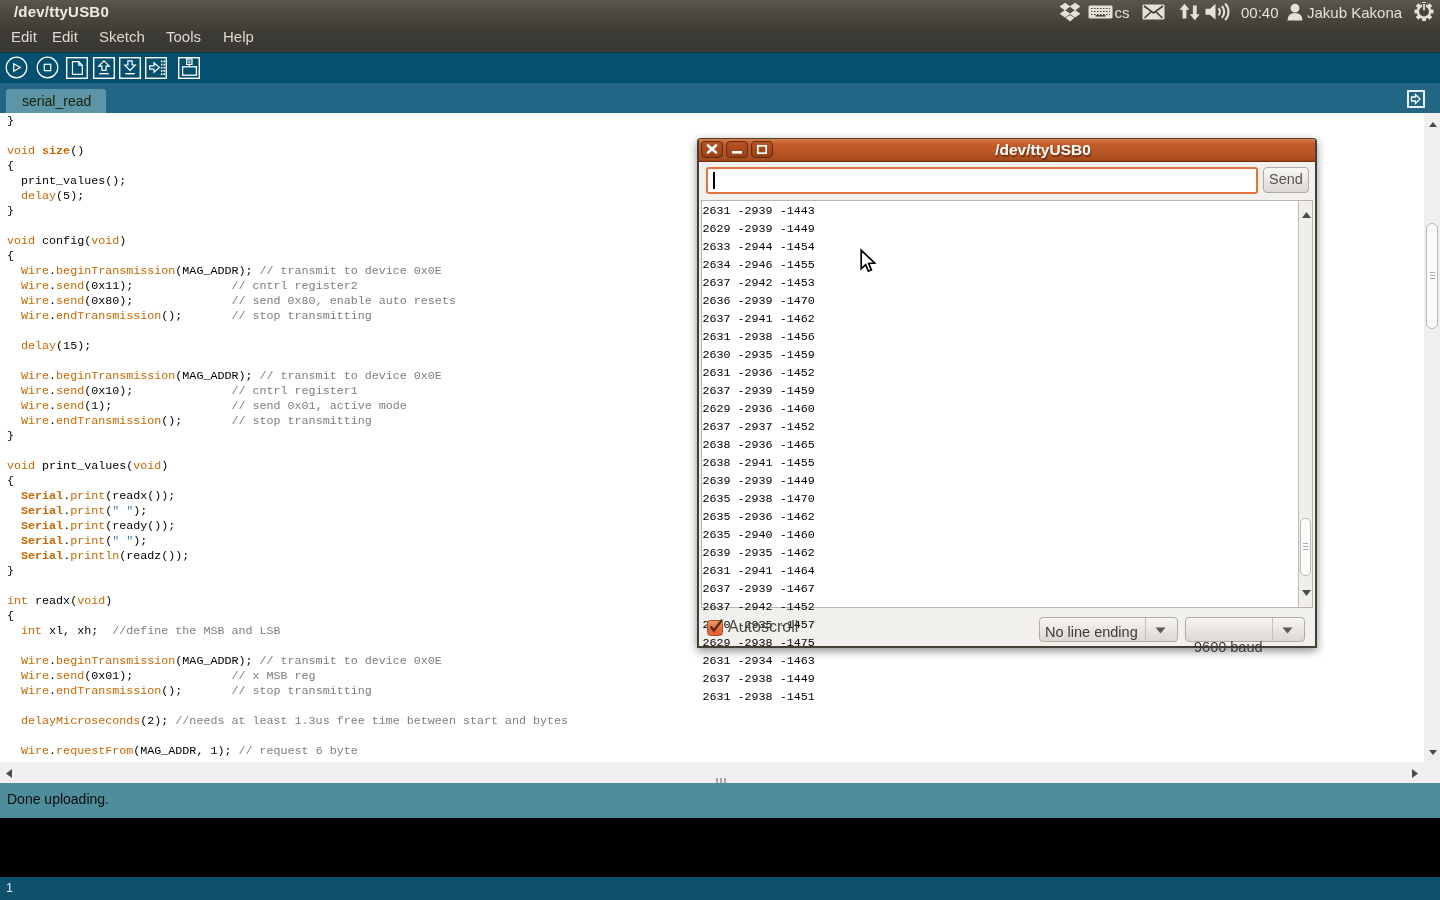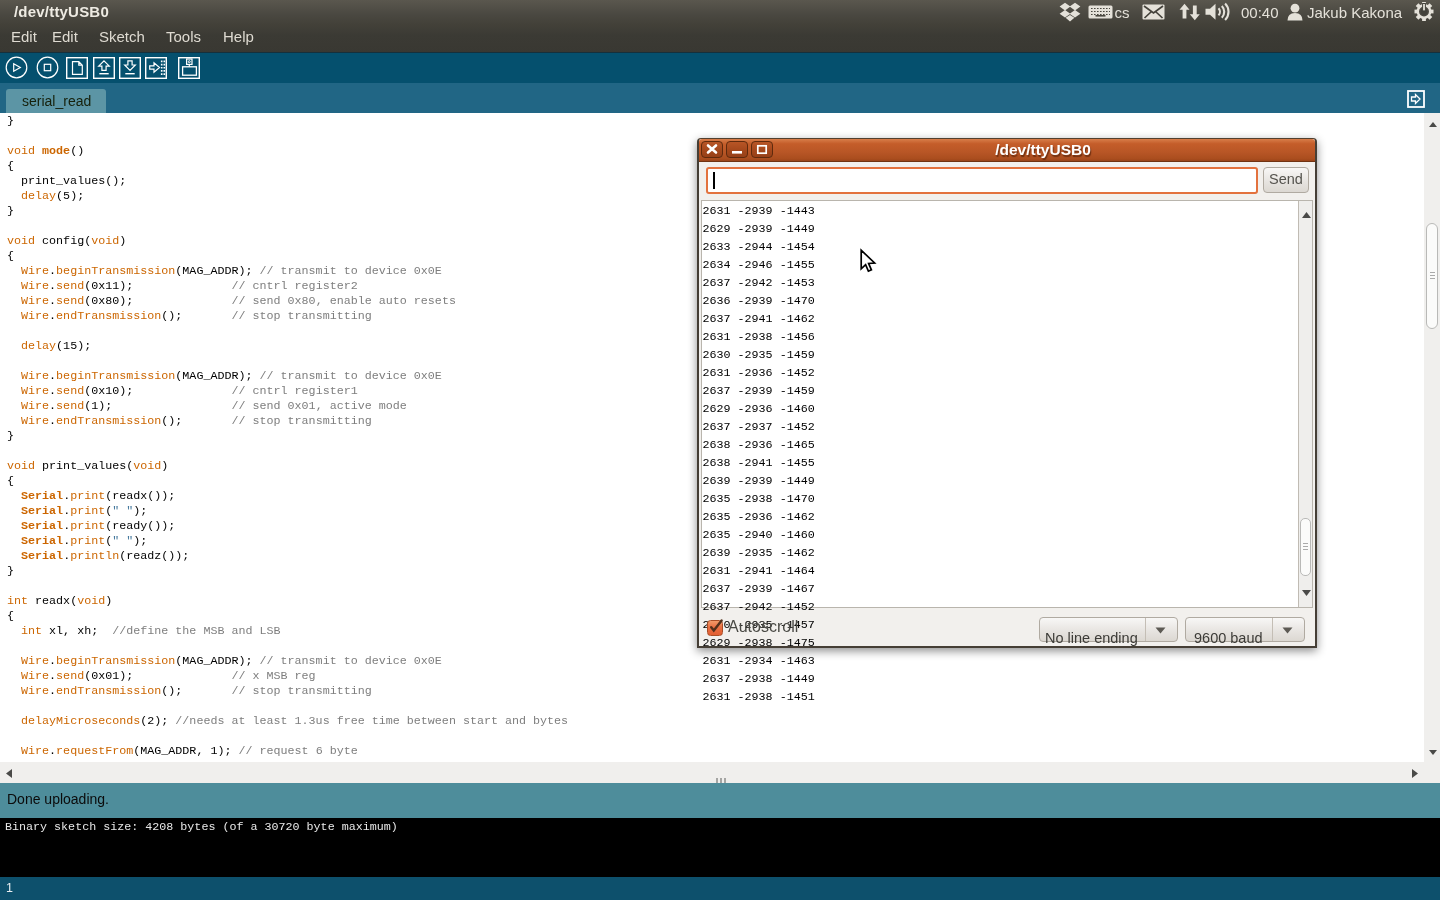--- a/index.html
+++ b/index.html
@@ -168,21 +168,21 @@
   <div class="abs" id="tablabel">serial_read</div>
   <div class="abs" id="tabnewbtn" style="left:1407px;top:90px;">
     <svg width="18" height="18" viewBox="0 0 18 18" fill="none" stroke="#fff">
       <rect x="1" y="1" width="16" height="16" stroke-width="1.8"></rect>
       <path d="M4.5 7 L8.5 7 L8.5 4.5 L13 9 L8.5 13.5 L8.5 11 L4.5 11 Z" stroke-width="1.3"></path>
     </svg>
   </div>
   <div class="abs" id="editor">
       <pre id="code">}
 
-<span class="k">void</span> <span class="b">mode</span>()
+<span class="k">void</span> <span class="b">size</span>()
 {
   print_values();
   <span class="k">delay</span>(5);
 }
 
 <span class="k">void</span> config(<span class="k">void</span>)
 {
   <span class="k">Wire</span>.<span class="k">beginTransmission</span>(MAG_ADDR); <span class="c">// transmit to device 0x0E</span>
   <span class="k">Wire</span>.<span class="k">send</span>(0x11);              <span class="c">// cntrl register2</span>
   <span class="k">Wire</span>.<span class="k">send</span>(0x80);              <span class="c">// send 0x80, enable auto resets</span>
@@ -233,21 +233,20 @@
         <path d="M0 4.5 L6 0 L6 9 Z" fill="#4a4a48"></path>
       </svg>
     <svg class="arrowglyph" style="left:1412px;top:7px;" width="6" height="9" viewBox="0 0 6 9">
         <path d="M6 4.5 L0 0 L0 9 Z" fill="#4a4a48"></path>
       </svg>
     <div style="position:absolute;left:716px;top:16px;width:10px;height:6px;background:repeating-linear-gradient(90deg,#a5a5a3 0,#a5a5a3 2px,transparent 2px,transparent 4px);"></div>
   </div>
   <div class="abs" id="status"></div>
   <div class="abs" id="statustext">Done uploading.</div>
   <div class="abs" id="console"></div>
-  <div class="abs" id="consoletext">Binary sketch size: 4208 bytes (of a 30720 byte maximum)</div>
   <div class="abs" id="bottombar"></div>
   <div class="abs" id="linenum">1</div>
 
   <div class="abs" id="serialwin">
     <div id="swtitle"></div>
     <div id="swtitletext">/dev/ttyUSB0</div>
     <div class="winbtn" style="left:2px;">
         <svg width="20" height="15" viewBox="0 0 20 15">
           <path d="M6 3.5 L14 10.5 M14 3.5 L6 10.5" stroke="#fff" stroke-width="2.6" stroke-linecap="round" fill="none"></path>
         </svg>
@@ -307,29 +306,29 @@
           </div>
       </div>
     </div>
     <div id="swcheck">
         <svg width="20" height="20" viewBox="0 0 20 20" style="position:absolute;left:-2px;top:-5px;">
           <path d="M5.2 11.2 L7.8 14.6 L15.6 4.4" fill="none" stroke="#53301b" stroke-width="2.4" stroke-linecap="round"></path>
         </svg>
       </div>
     <div id="swchecklabel">Autoscroll</div>
     <div class="dropdown" id="dd1" style="left:340px;width:139px;">
-        <span style="position:absolute;left:5px;top:12px;">No line ending</span>
+        <span style="position:absolute;left:5px;top:6px;">No line ending</span>
         <div class="ddarrow">
           <svg width="11" height="7" viewBox="0 0 11 7">
             <path d="M0.5 0.5 L10.5 0.5 L5.5 6.5 Z" fill="#5d5a54"></path>
           </svg>
         </div>
       </div>
     <div class="dropdown" id="dd2" style="left:486px;width:120px;">
-        <span style="position:absolute;left:8px;top:12px;">9600 baud</span>
+        <span style="position:absolute;left:8px;top:21px;">9600 baud</span>
         <div class="ddarrow">
           <svg width="11" height="7" viewBox="0 0 11 7">
             <path d="M0.5 0.5 L10.5 0.5 L5.5 6.5 Z" fill="#5d5a54"></path>
           </svg>
         </div>
       </div>
   </div>
   <div class="abs" id="cursor" style="left:858px;top:248px;">
     <svg width="20" height="26" viewBox="0 0 20 26">
         <path d="M3.2 2.2 L3.2 20.8 L7.6 16.6 L10.4 23.2 L13.4 21.9 L10.6 15.4 L16.6 15 Z" fill="#fff" stroke="#000" stroke-width="1.7" stroke-linejoin="miter"></path>

